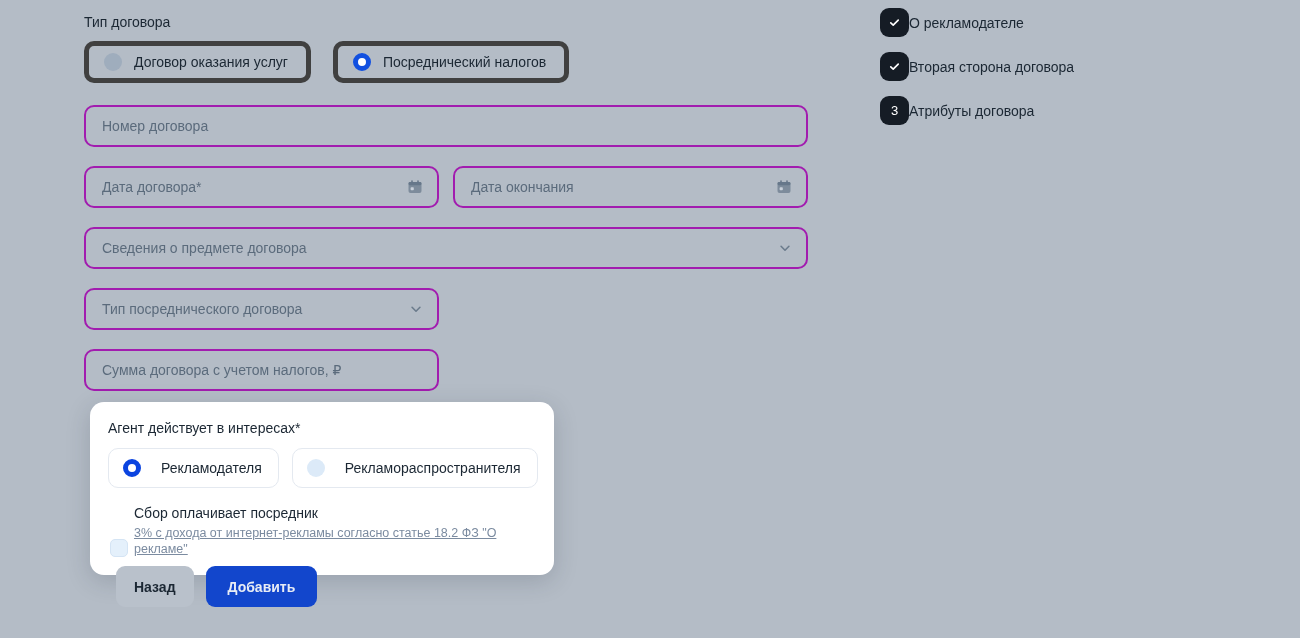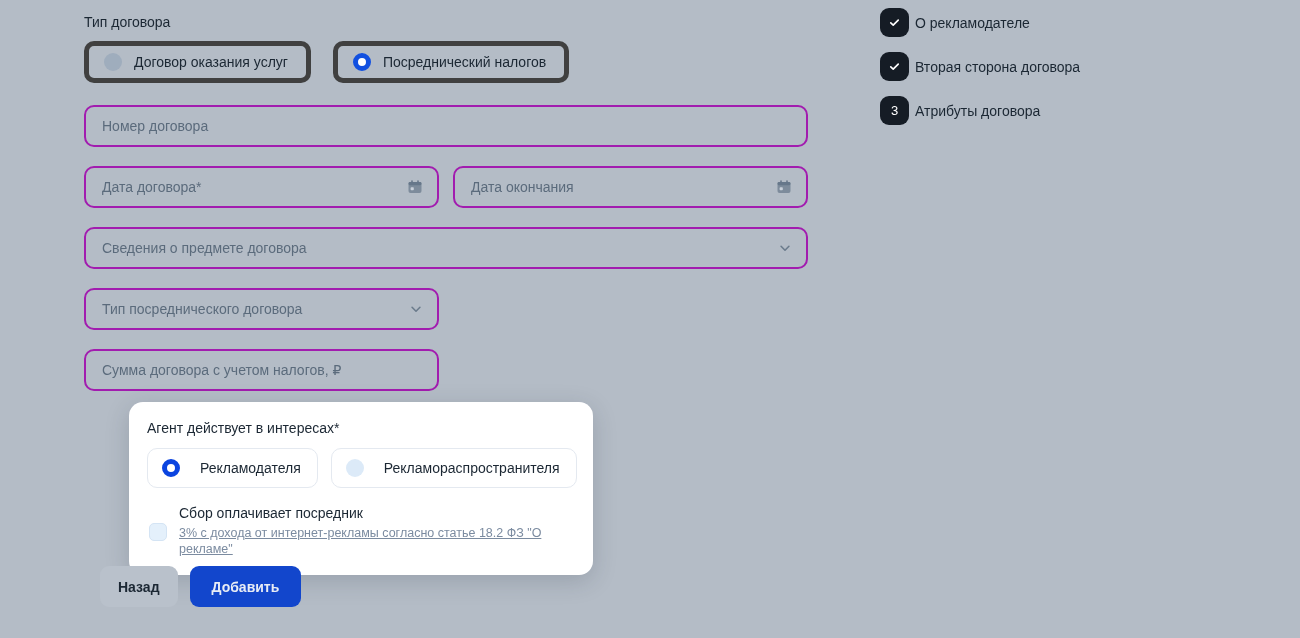--- a/index.html
+++ b/index.html
@@ -111,21 +111,20 @@
   .popover {
     position: absolute;
     left: 90px;
     top: 402px;
     width: 464px;
     background: #ffffff;
     border-radius: 14px;
     box-shadow: 0 6px 24px rgba(30, 40, 55, .18);
     padding: 12px 18px 18px 18px;
     box-sizing: border-box;
-    margin-left: 39px;
   }
   .popover-title {
     font-size: 14px;
     color: #1b2733;
     margin: 6px 0 12px 0;
   }
   .pop-radio-row {
     display: flex;
     gap: 13px;
     margin-bottom: 16px;
@@ -153,22 +152,22 @@
     flex: 0 0 18px;
     box-sizing: border-box;
   }
   .pop-radio-dot.checked {
     background: #fff;
     border: 5px solid #0b44e0;
   }
 
   .check-row {
     display: flex;
-    align-items: center;
-    gap: 12px;
+    align-items: flex-end;
+    gap: 6px;
     padding-left: 2px;
   }
   .checkbox {
     width: 18px;
     height: 18px;
     border-radius: 5px;
     background: #e4f0fb;
     border: 1px solid #d4e4f4;
     box-sizing: border-box;
     flex: 0 0 18px;
@@ -184,21 +183,21 @@
   .check-hint {
     font-size: 12.5px;
     color: #7b8ba0;
     line-height: 16px;
     text-decoration: underline;
   }
 
   
   .btn-row {
     position: absolute;
-    left: 100px;
+    left: 116px;
     top: 566px;
     display: flex;
     gap: 12px;
     align-items: center;
   }
   .btn {
     height: 41px;
     border-radius: 9px;
     border: none;
     font-size: 14px;
@@ -225,21 +224,21 @@
     position: absolute;
     left: 880px;
     top: 8px;
     display: flex;
     flex-direction: column;
     gap: 15px;
   }
   .step {
     display: flex;
     align-items: center;
-    gap: 6px;
+    gap: 0;
     cursor: pointer;
   }
   .step-badge {
     width: 29px;
     height: 29px;
     border-radius: 9px;
     background: #151c25;
     display: flex;
     align-items: center;
     justify-content: center;

